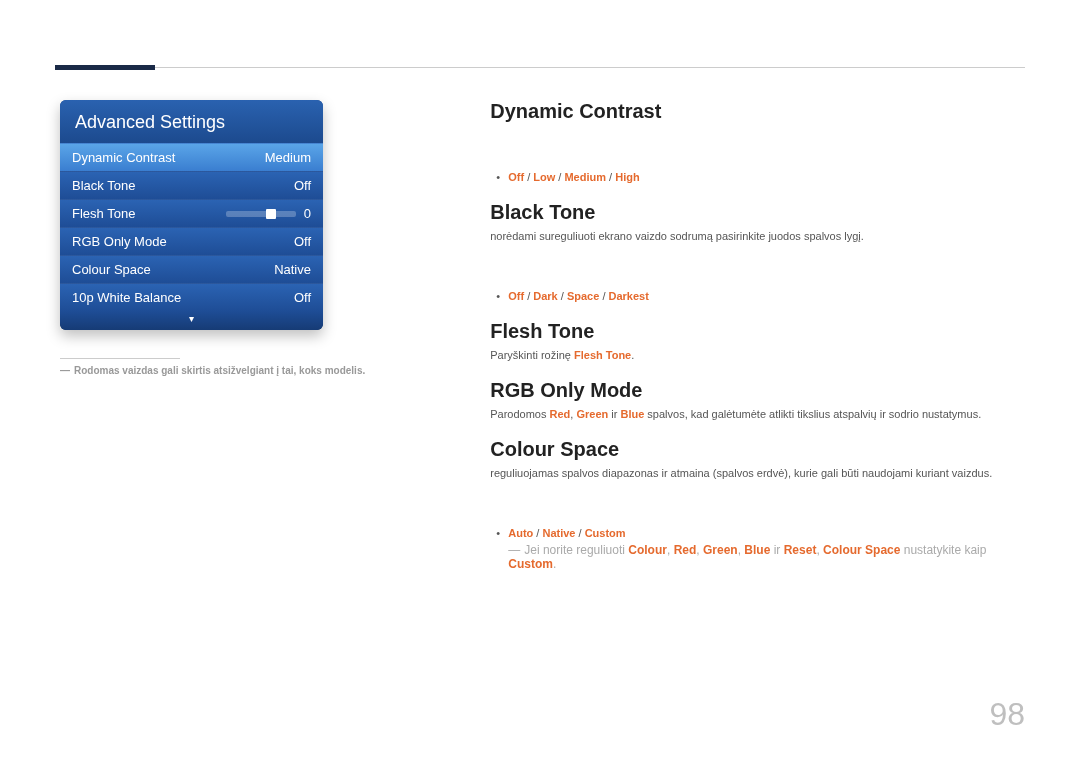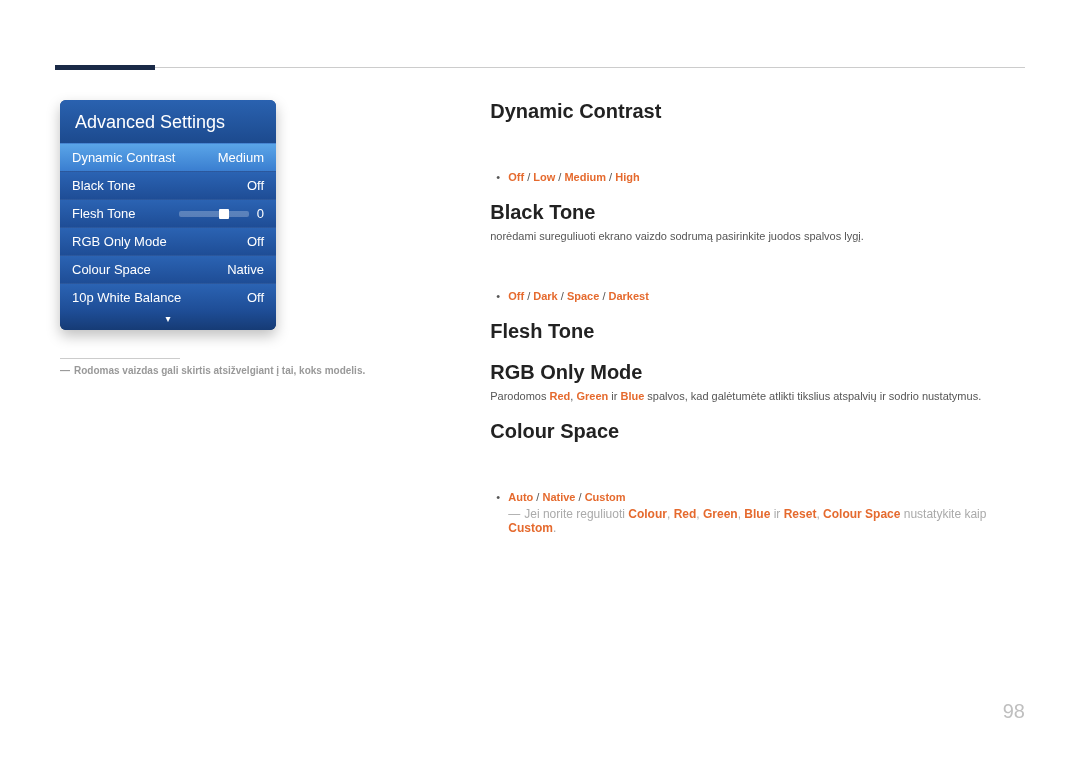--- a/index.html
+++ b/index.html
@@ -30,21 +30,21 @@
   .page {
     position: absolute;
     top: 100px;
     left: 60px;
     right: 55px;
     display: flex;
     gap: 125px;
   }
   
   .menu-panel {
-    width: 216px;
+    width: 263px;
     border-radius: 6px;
     overflow: hidden;
     box-shadow: 0 6px 14px rgba(0,0,0,0.25);
     background: linear-gradient(#1b4a8f,#0d2d5a);
   }
   .menu-title {
     padding: 12px 15px 10px 15px;
     color: #ffffff;
     font-size: 18px;
     font-weight: 400;
@@ -140,23 +140,23 @@
   .highlight-term { color: #e56a2e; font-weight: 600; }
   .note {
     font-size: 12px;
     color: #aaaaaa;
     padding-left: 18px;
     margin-top: 4px;
   }
   .note .dash { margin-right: 4px; }
   .page-number {
     position: absolute;
-    bottom: 40px;
+    bottom: 30px;
     right: 55px;
-    font-size: 20px;
+    font-size: 32px;
     color: #bfbfbf;
     font-weight: 300;
   }
 </style>
 </head>
 <body>
 
 <div class="top-rule"></div>
 <div class="top-accent"></div>
 
@@ -214,31 +214,35 @@
     <div class="section">
       <div class="h2">Black Tone</div>
       <div class="desc">norėdami sureguliuoti ekrano vaizdo sodrumą pasirinkite juodos spalvos lygį.</div>
       <div class="bullet">
         <span class="opt">Off</span><span class="opt-sep"> / </span><span class="opt">Dark</span><span class="opt-sep"> / </span><span class="opt">Space</span><span class="opt-sep"> / </span><span class="opt">Darkest</span>
       </div>
     </div>
 
     <div class="section">
       <div class="h2">Flesh Tone</div>
+      <div class="desc">
+        <span>Paryškinti rožinę </span><span class="highlight-term">Flesh Tone</span><span>.</span>
+      </div>
     </div>
 
     <div class="section">
       <div class="h2">RGB Only Mode</div>
       <div class="desc">
         <span>Parodomos </span><span class="highlight-term">Red</span><span>, </span><span class="highlight-term">Green</span><span> ir </span><span class="highlight-term">Blue</span><span> spalvos, kad galėtumėte atlikti tikslius atspalvių ir sodrio nustatymus.</span>
       </div>
     </div>
 
     <div class="section">
       <div class="h2">Colour Space</div>
+      <div class="desc">reguliuojamas spalvos diapazonas ir atmaina (spalvos erdvė), kurie gali būti naudojami kuriant vaizdus.</div>
       <div class="bullet">
         <span class="opt">Auto</span><span class="opt-sep"> / </span><span class="opt">Native</span><span class="opt-sep"> / </span><span class="opt">Custom</span>
       </div>
       <div class="note">
         <span class="dash">―</span><span>Jei norite reguliuoti </span><span class="highlight-term">Colour</span><span>, </span><span class="highlight-term">Red</span><span>, </span><span class="highlight-term">Green</span><span>, </span><span class="highlight-term">Blue</span><span> ir </span><span class="highlight-term">Reset</span><span>, </span><span class="highlight-term">Colour Space</span><span> nustatykite kaip </span><span class="highlight-term">Custom</span><span>.</span>
       </div>
     </div>
 
   </div>
 </div>

